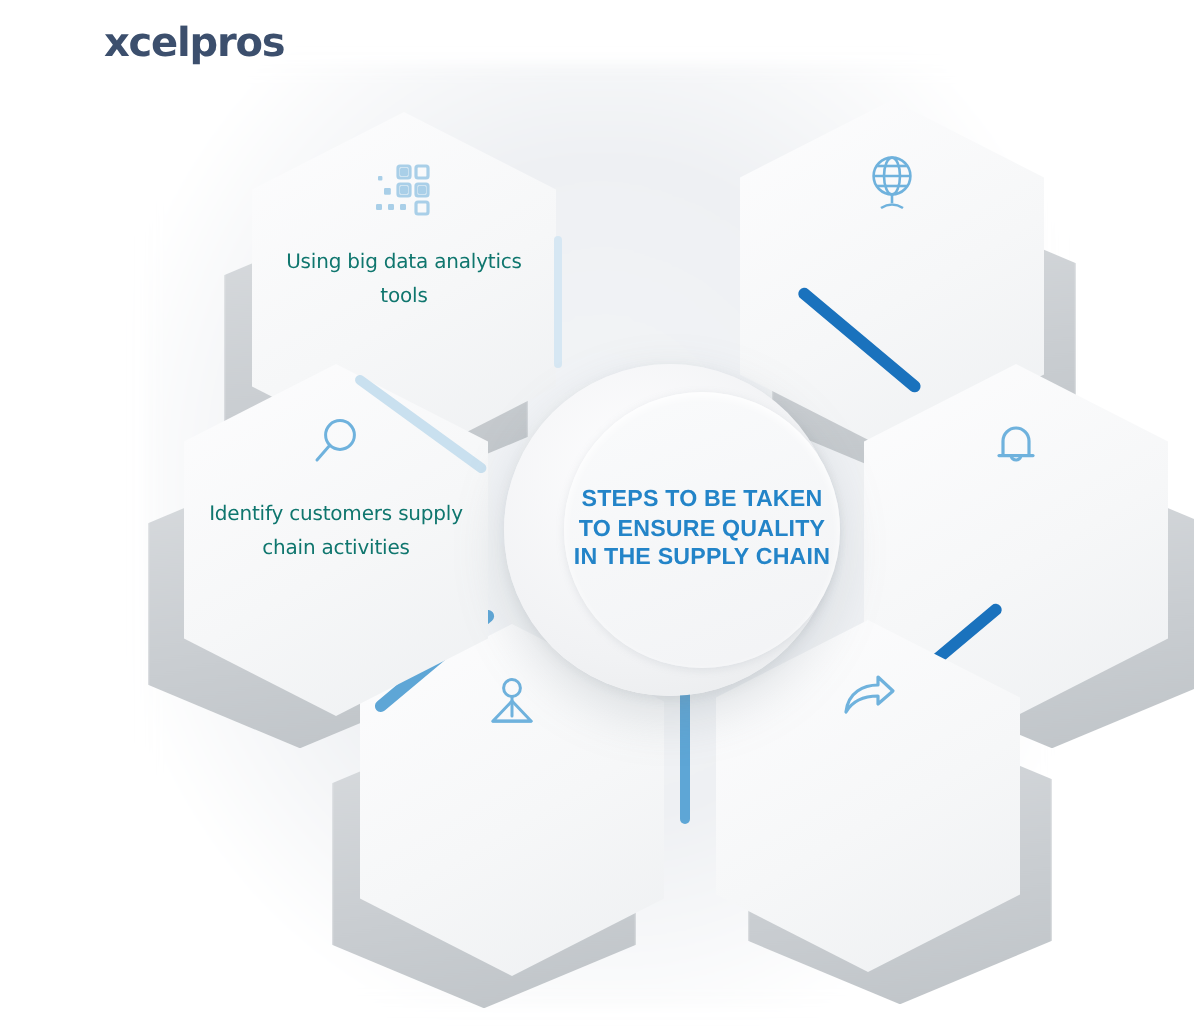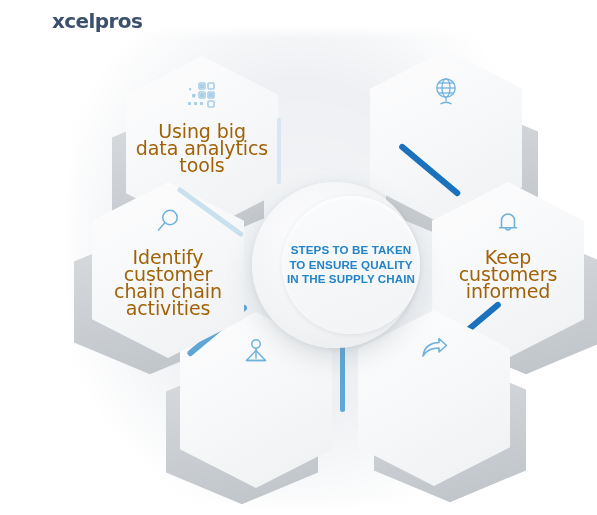--- a/index.html
+++ b/index.html
@@ -49,21 +49,21 @@
   }
 
   .hex-inner{
     position:absolute; left:0; top:0; width:152px; height:176px;
     display:flex; flex-direction:column; align-items:center;
     justify-content:flex-start;
     padding-top:24px;
   }
   .hex-icon { width:34px; height:34px; margin-bottom:9px; }
   .hex-label{
-    font-size:19px; line-height:17px; color:#a16207;
+    font-size:10px; line-height:17px; color:#0f766e;
     text-align:center; font-family:"DejaVu Sans", sans-serif;
     letter-spacing:-0.1px; padding:0 8px;
   }
 
   
   .bar { position:absolute; border-radius:4px; }
 
   
   #centre-outer{
     position:absolute; left:252px; top:182px; width:166px; height:166px;
@@ -149,21 +149,20 @@
   <div class="hex-wrap" style="left:432px; top:182px;">
     <div class="hex" style="box-shadow:0 8px 20px rgba(130,138,148,0.20);"></div>
     <div class="hex-inner">
       <svg class="hex-icon" viewBox="0 0 34 34">
         <g fill="none" stroke="#6fb2dd" stroke-width="1.6" stroke-linecap="round">
           <path d="M10.5 21.5 V14.5 a6.5 6.5 0 0 1 13 0 V21.5"></path>
           <line x1="8.5" y1="21.8" x2="25.5" y2="21.8"></line>
           <path d="M14.6 22.2 a2.5 2.5 0 0 0 4.8 0"></path>
         </g>
       </svg>
-      <div class="hex-label">Keep customers informed</div>
     </div>
   </div>
   <div class="bar" style="left:424px; top:300px; width:76px; height:5.5px; background:#1a72bd;
               transform:rotate(-40deg); transform-origin:right center;"></div>
 
   <div class="hex-wrap" style="left:358px; top:310px;">
     <div class="hex" style="box-shadow:0 8px 20px rgba(130,138,148,0.20);"></div>
     <div class="hex-inner">
       <svg class="hex-icon" viewBox="0 0 34 34">
         <path d="M6 22 C7 12 15 8.5 22 8.5 L22 4.5 L29.5 11.5 L22 18 L22 14
@@ -191,21 +190,21 @@
 
   <div class="hex-wrap" style="left:92px; top:182px;">
     <div class="hex" style="box-shadow:0 8px 20px rgba(130,138,148,0.20);"></div>
     <div class="hex-inner">
       <svg class="hex-icon" viewBox="0 0 34 34">
         <g fill="none" stroke="#6fb2dd" stroke-width="1.5" stroke-linecap="round">
           <circle cx="19" cy="11.5" r="7.2"></circle>
           <line x1="13.8" y1="16.8" x2="7.5" y2="24"></line>
         </g>
       </svg>
-      <div class="hex-label">Identify customer chain chain activities</div>
+      <div class="hex-label">Identify customers supply chain activities</div>
     </div>
   </div>
   <div class="bar" style="left:178px; top:186px; width:80px; height:5px; background:#c9e0ef;
               transform:rotate(36deg); transform-origin:left center;"></div>
 
   <div id="centre-outer"></div>
   <div id="centre-inner">
     <div id="centre-text">STEPS TO BE TAKEN TO ENSURE QUALITY IN THE SUPPLY CHAIN</div>
   </div>
 

